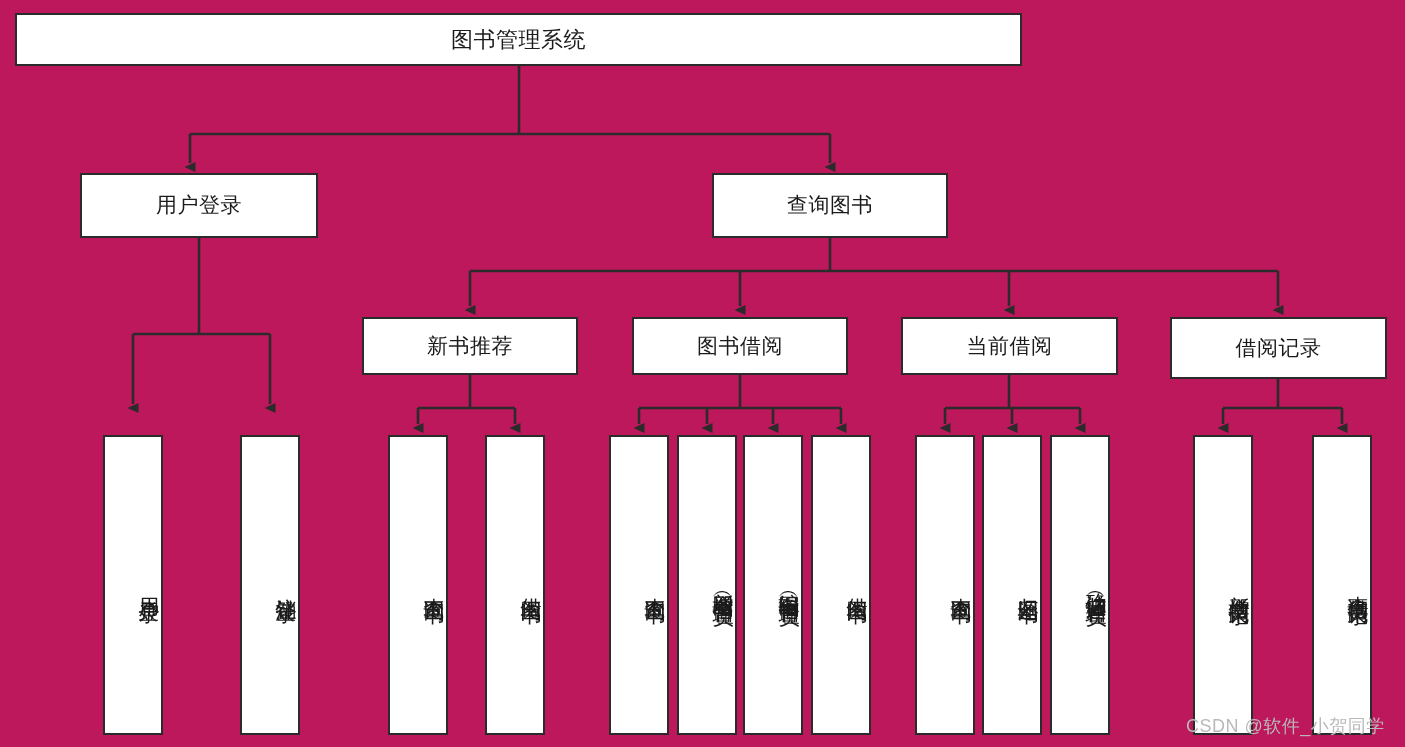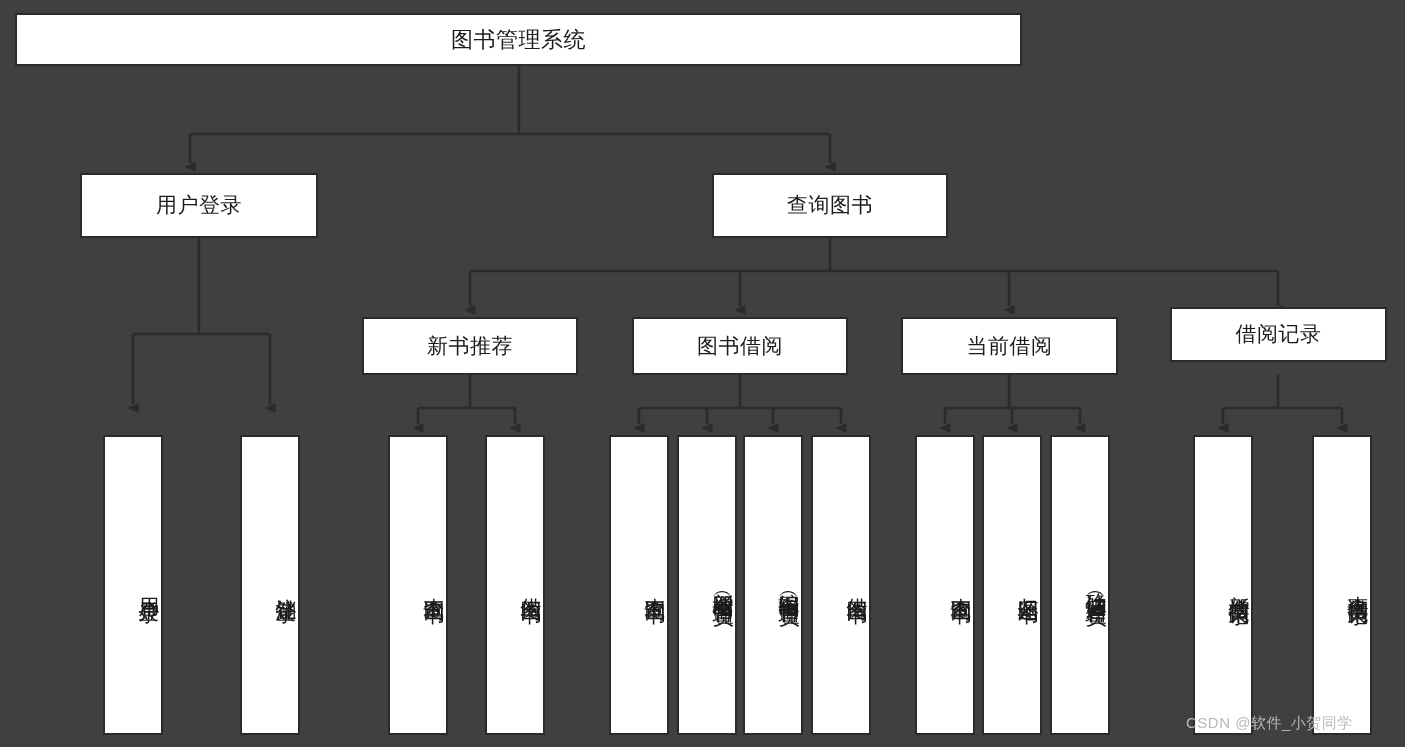--- a/index.html
+++ b/index.html
@@ -7,21 +7,21 @@
     padding: 0;
     background: #ffffff;
   }
   body {
     font-family: "Liberation Sans", "DejaVu Sans", sans-serif;
   }
   #canvas {
     position: relative;
     width: 1405px;
     height: 747px;
-    background: #404040;
+    background: #be185d;
     overflow: hidden;
   }
   #edges {
     position: absolute;
     left: 0;
     top: 0;
     width: 1405px;
     height: 747px;
     pointer-events: none;
   }
@@ -56,21 +56,21 @@
     justify-content: center;
   }
   .node-v > span {
     writing-mode: vertical-rl;
     text-orientation: upright;
   }
   .watermark {
     position: absolute;
     left: 1186px;
     top: 714px;
-    font-size: 15px;
+    font-size: 18px;
     color: #b9b9b9;
     white-space: nowrap;
     letter-spacing: 0.5px;
   }
 </style>
 </head>
 <body>
 
 <div id="canvas">
 
@@ -139,21 +139,21 @@
 
   <div class="node node-h" style="left:362px; top:317px; width:216px; height:58px;font-family:Liberation Serif, serif;">
     <span>新书推荐</span>
   </div>
   <div class="node node-h" style="left:901px; top:317px; width:217px; height:58px;">
     <span>当前借阅</span>
   </div>
   <div class="node node-h" style="left:632px; top:317px; width:216px; height:58px;">
     <span>图书借阅</span>
   </div>
-  <div class="node node-h" style="left:1170px; top:307px; width:217px; height:55px;">
+  <div class="node node-h" style="left:1170px; top:317px; width:217px; height:62px;">
     <span>借阅记录</span>
   </div>
 
   <div class="node node-v" style="left:103px; top:435px; width:60px; height:300px;">
     <span>用户登录</span>
   </div>
   <div class="node node-v" style="left:240px; top:435px; width:60px; height:300px;">
     <span>注销登录</span>
   </div>
 

